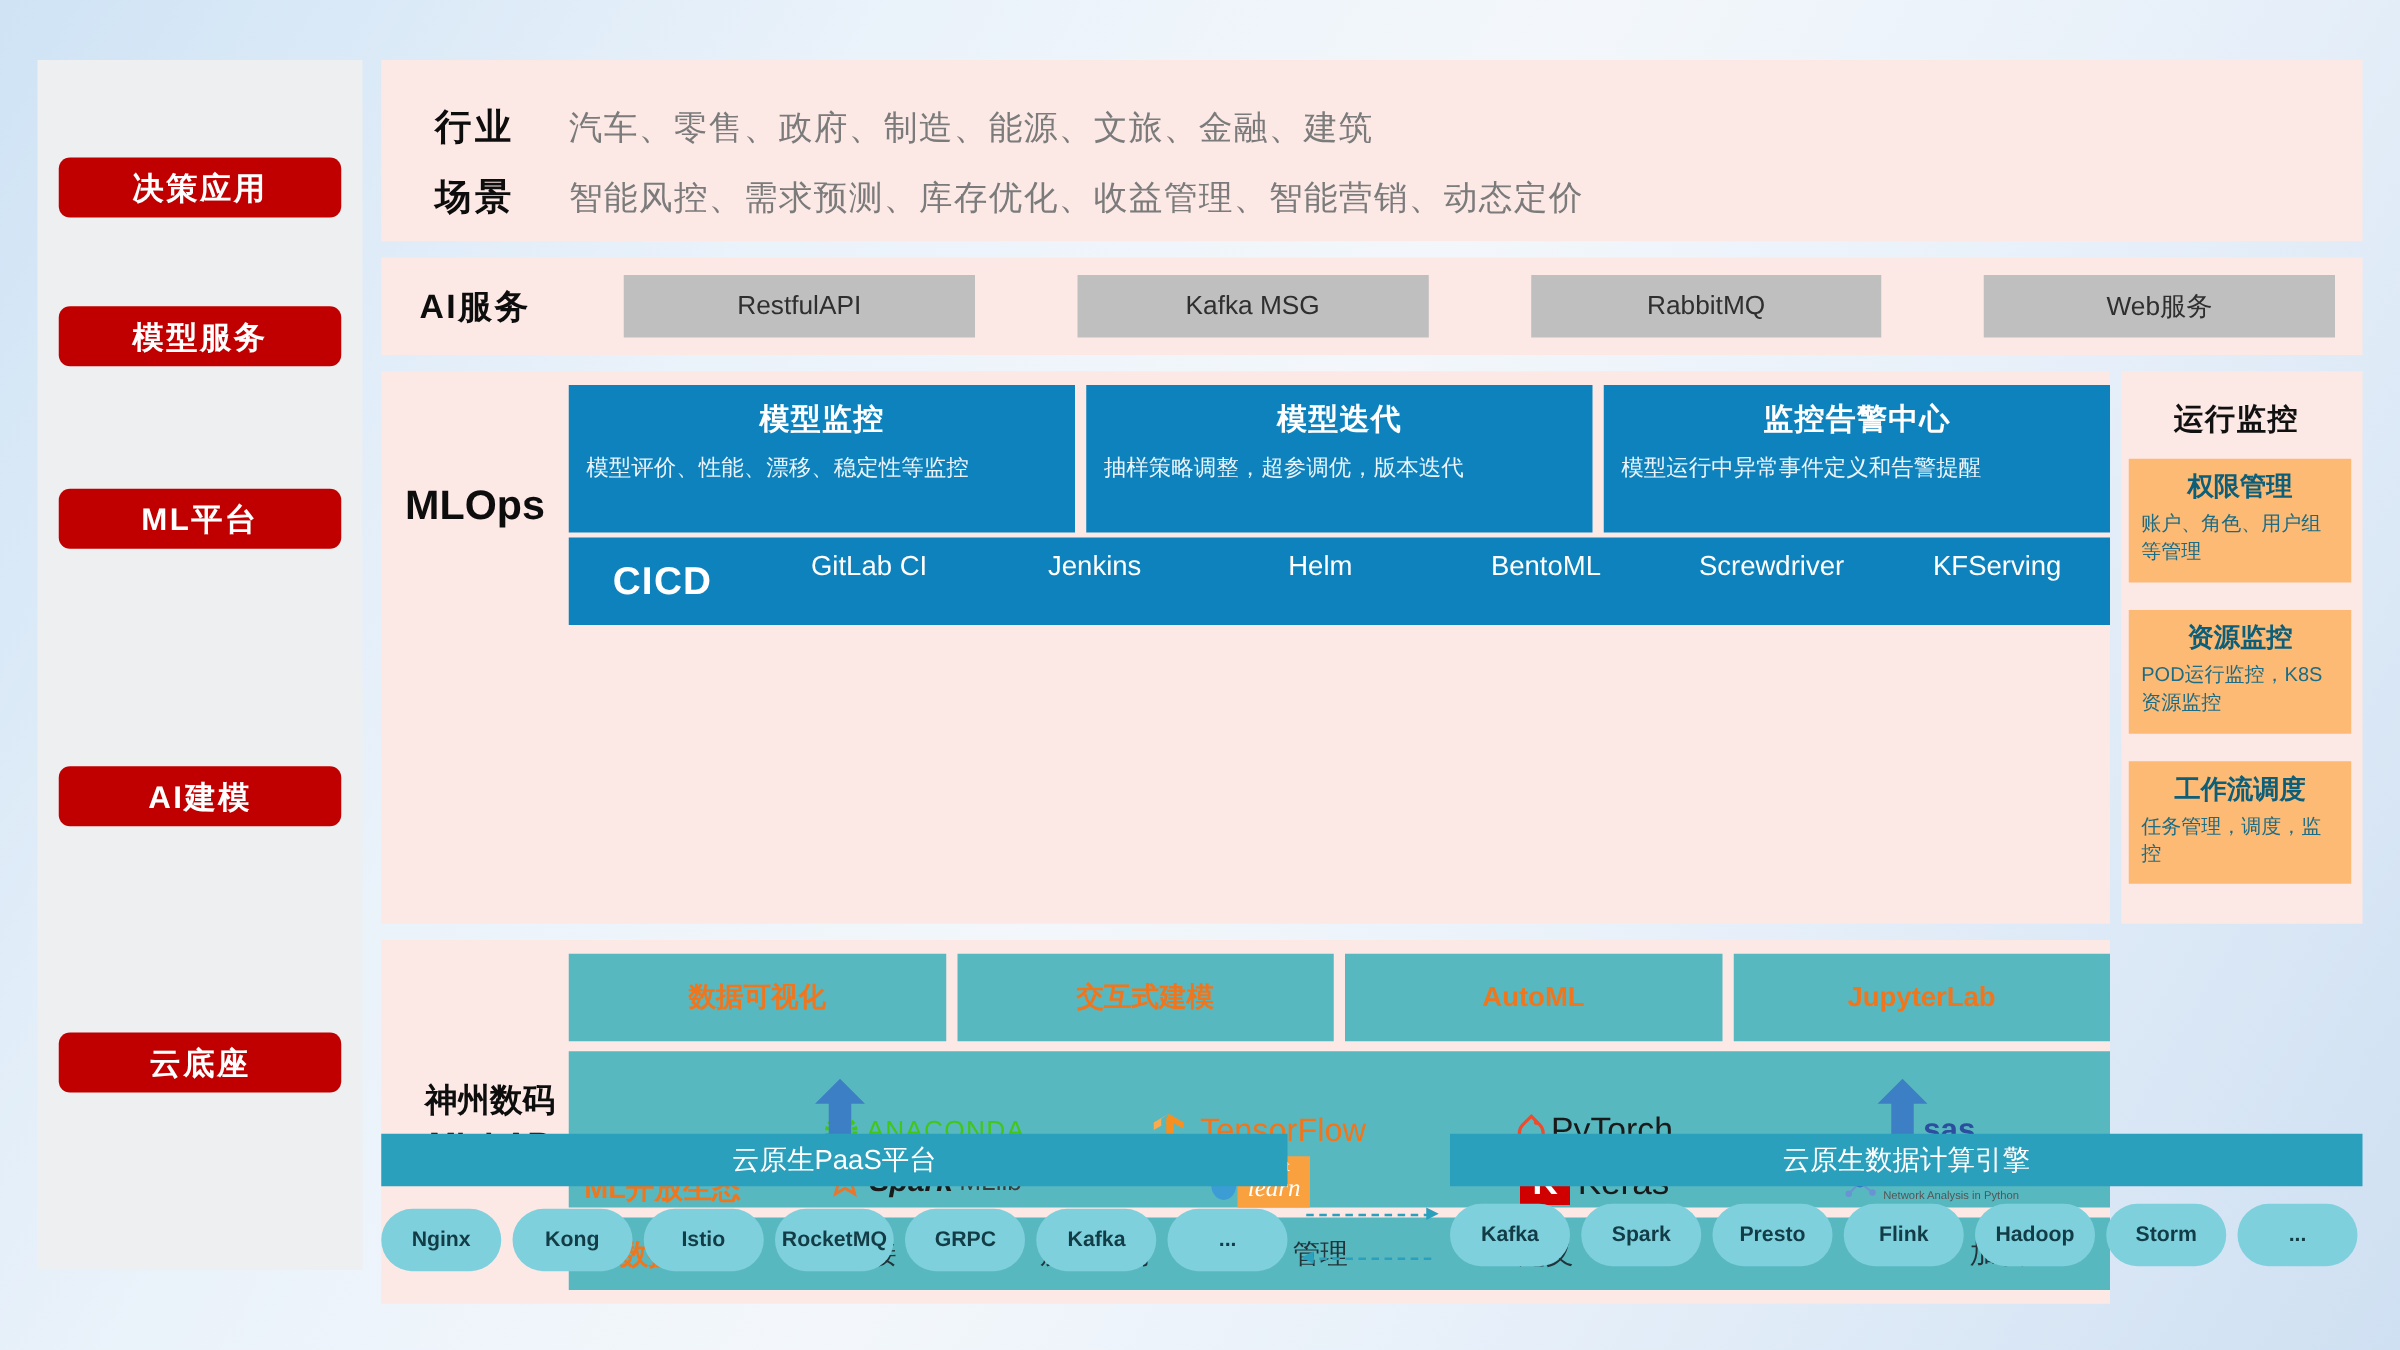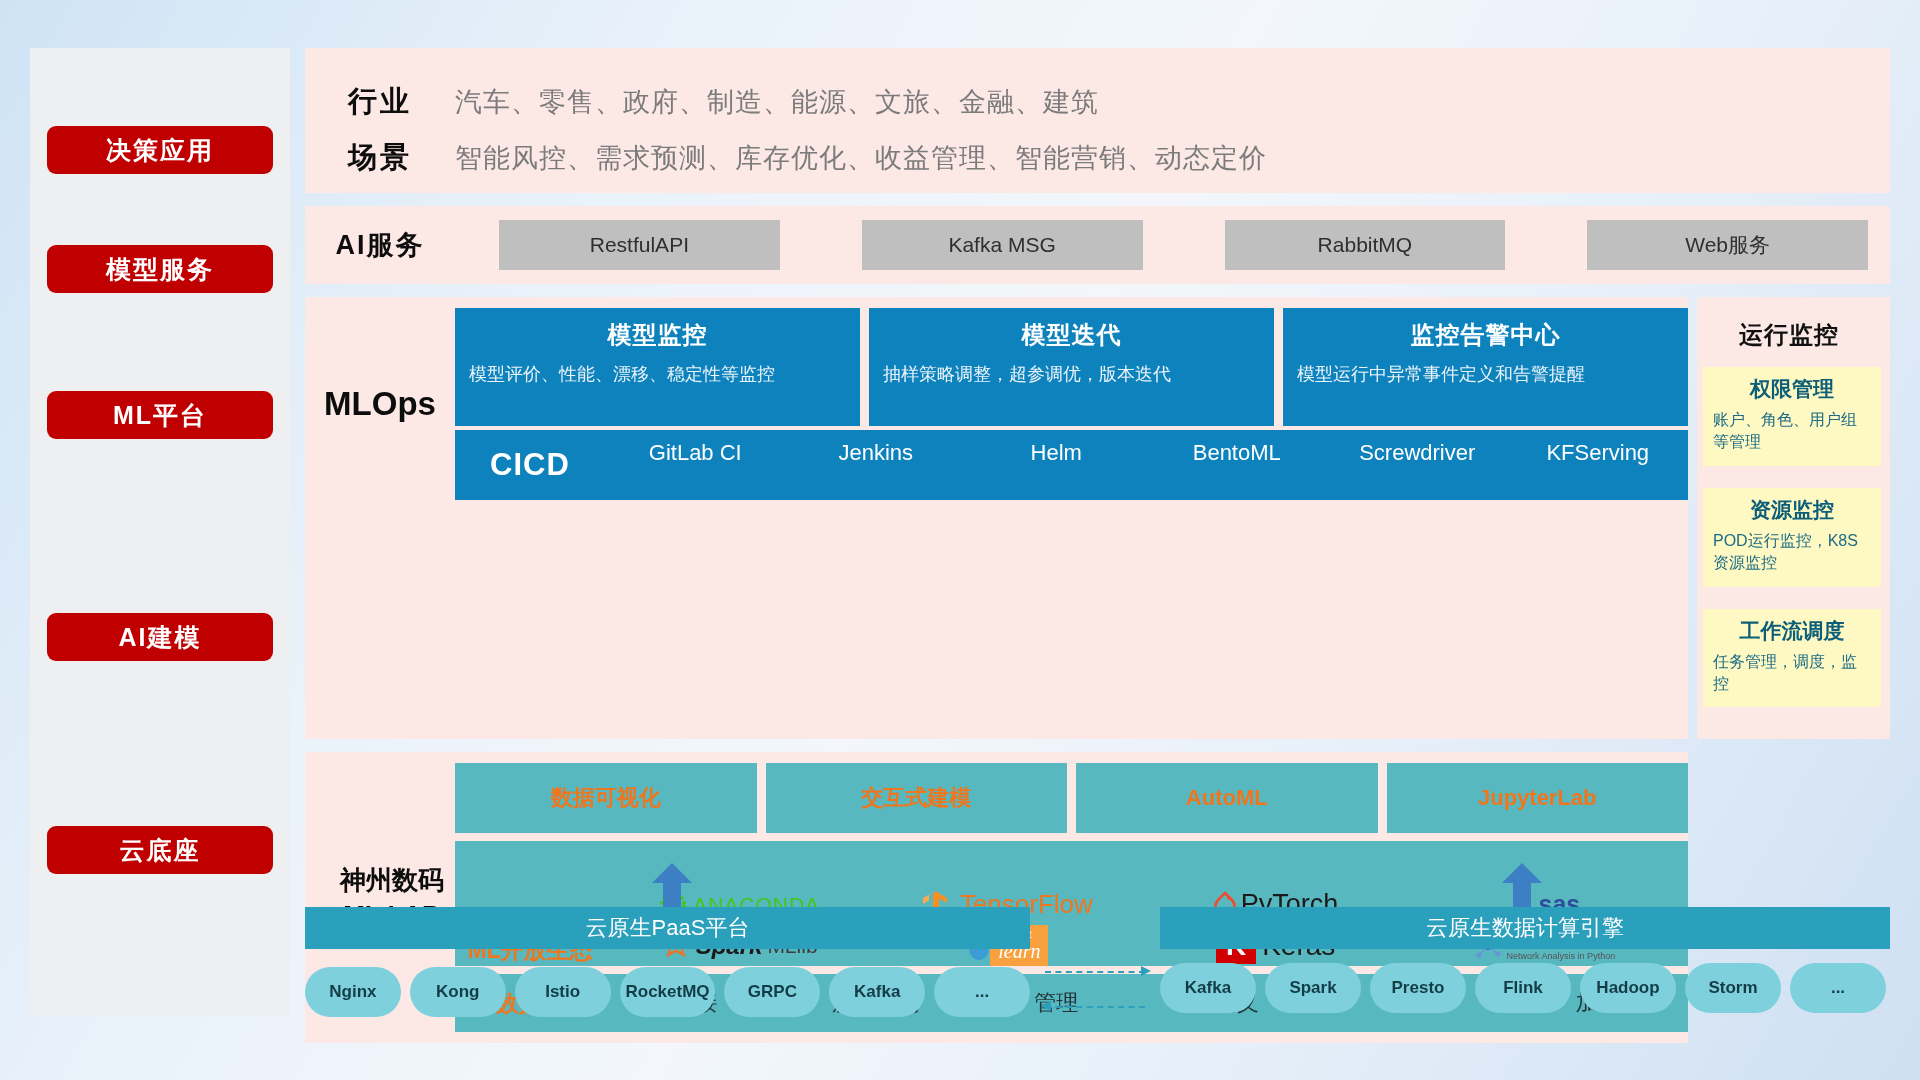--- a/index.html
+++ b/index.html
@@ -52,21 +52,21 @@
   .cicd{margin-top:4px; background:#0d82bd; height:70px; display:flex; align-items:center;}
   .cicd-title{width:150px; text-align:center; color:#fff; font-size:31px; font-weight:bold; letter-spacing:1px;}
   .cicd-items{flex:1; display:flex;}
   .cicd-item{flex:1; text-align:center; color:#fff; font-size:22px; line-height:1.1;
              overflow:hidden; height:48px;}
 
   
   .side{width:193px; background:#fce9e6; padding:10px 9px 10px 0;}
   .side-title{text-align:center; font-size:24px; font-weight:bold; color:#111;
               margin:12px 0 16px 0; letter-spacing:1px;}
-  .side-card{background:#fef9c3; margin:0 0 22px 6px; padding:8px 10px 12px; }
+  .side-card{background:#fdba74; margin:0 0 22px 6px; padding:8px 10px 12px; }
   .side-card h5{text-align:center; font-size:21px; font-weight:bold; color:#0d5e78; margin-bottom:6px;}
   .side-card p{font-size:16px; line-height:1.4; color:#1d6c85;}
 
   
   .r4{padding:11px 0; display:flex;}
   .r4-key{width:150px; display:flex; align-items:center; justify-content:center;
           font-size:26px; font-weight:bold; color:#0d0d0d; text-align:center; line-height:1.35;padding-left:24px;}
   .r4-col{flex:1;}
   .tealtabs{display:flex; gap:9px;}
   .tealtab{flex:1; background:#58b8c0; height:70px; display:flex; align-items:center; justify-content:center;

